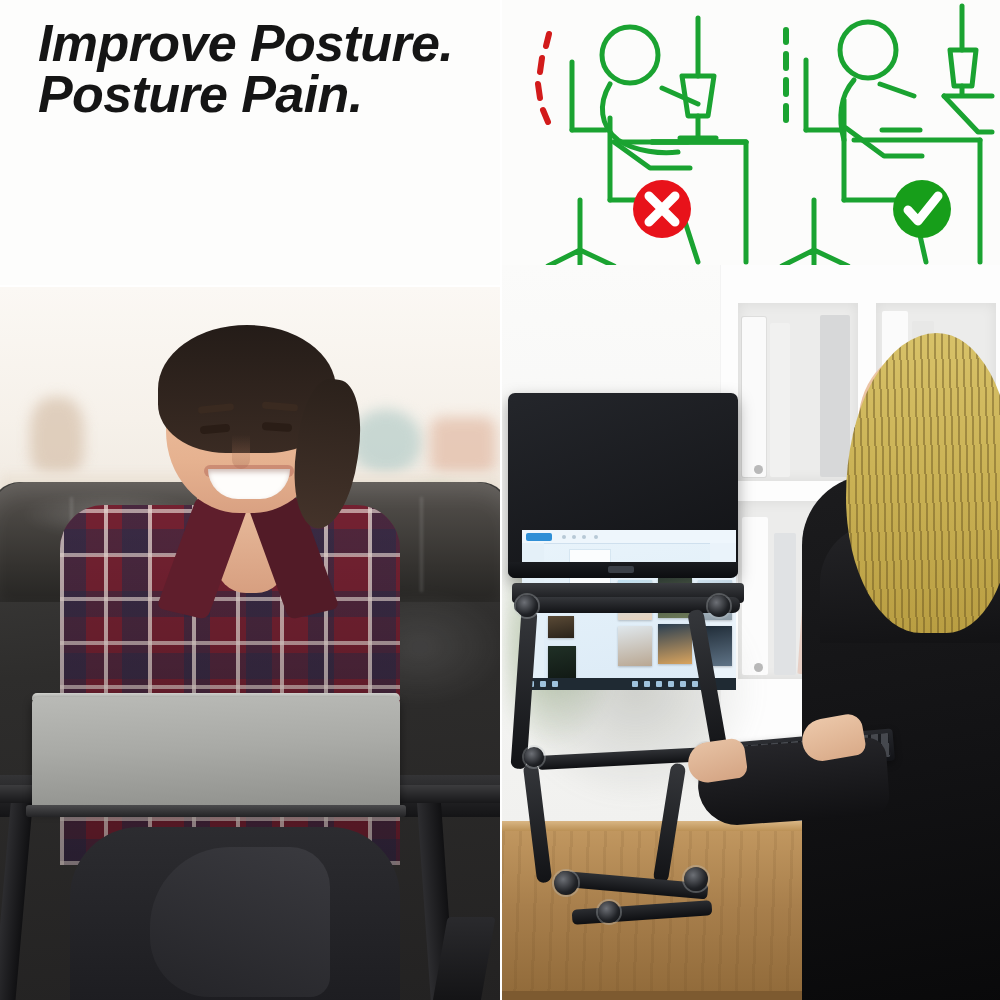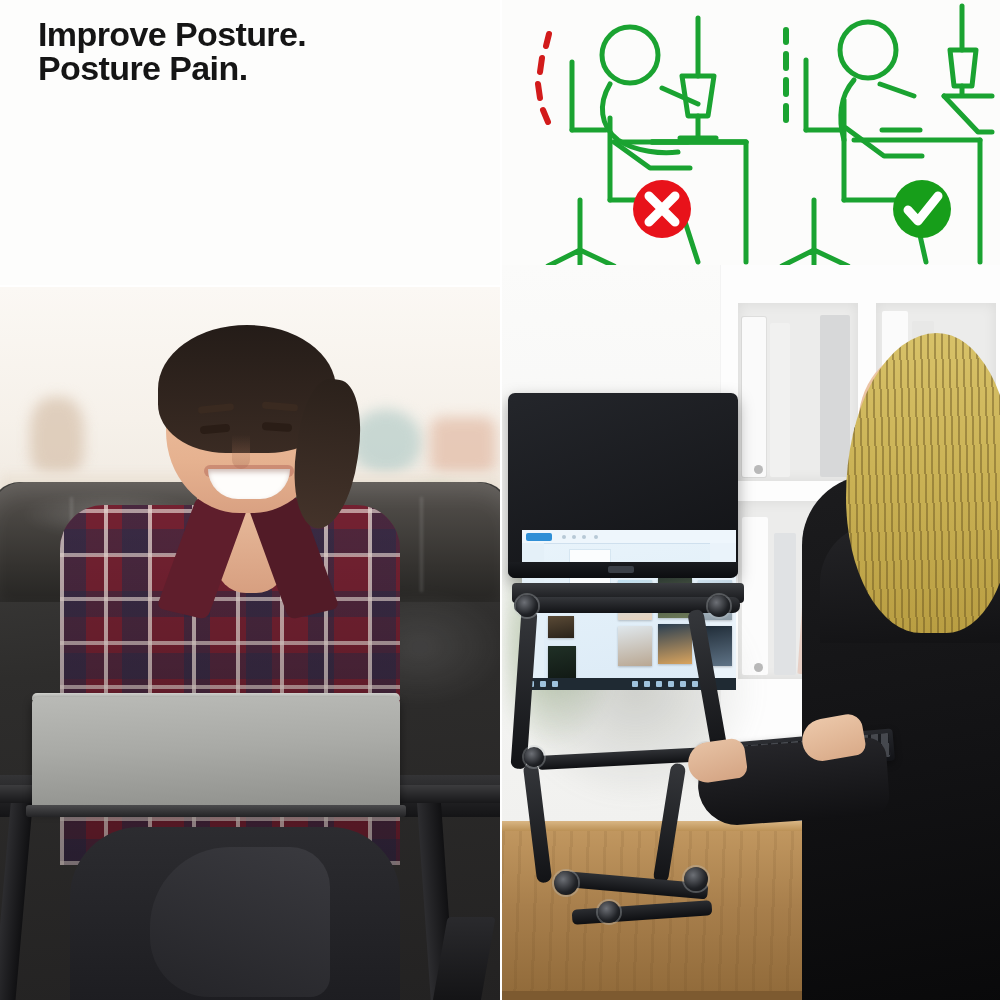--- a/index.html
+++ b/index.html
@@ -8,22 +8,23 @@
     background:#ffffff;
     font-family:"Liberation Sans", sans-serif;
     -webkit-font-smoothing:antialiased;
   }
   .page{position:relative;width:1000px;height:1000px;background:#fff;}
 
   
   .copy-panel{position:absolute;left:0;top:0;width:500px;height:285px;background:#fdfdfc;}
   .headline{
     position:absolute;left:38px;top:18px;width:450px;
-    font-size:34px;line-height:0.99;font-weight:700;color:#151515;
+    font-size:52px;line-height:0.99;font-weight:700;color:#151515;
     letter-spacing:-0.6px;
+    font-style:italic;
   }
   .headline .l2{display:block;}
   .subcopy{
     position:absolute;left:40px;top:145px;width:440px;
     font-size:25px;line-height:1.33;font-weight:400;color:#2b2b2b;
     letter-spacing:-0.2px;
   }
 
   
   .diagram-panel{position:absolute;left:502px;top:0;width:498px;height:285px;background:#fcfcfb;}

